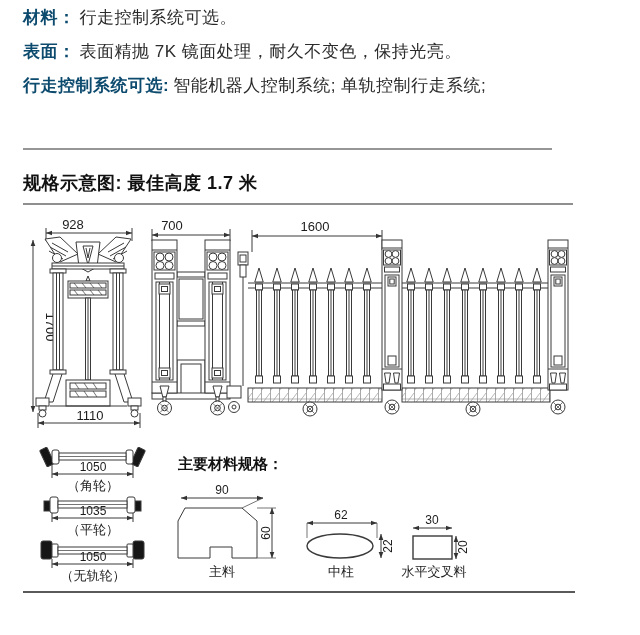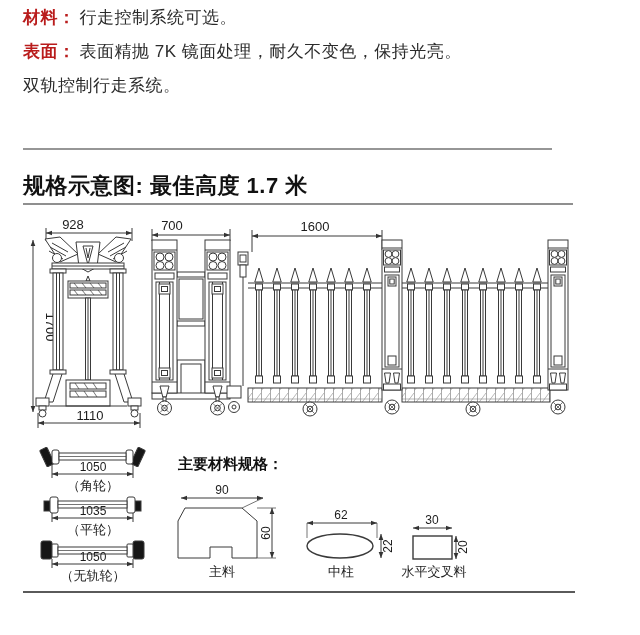--- a/index.html
+++ b/index.html
@@ -1,40 +1,40 @@
 <!DOCTYPE html>
 <html><head>
 <meta charset="utf-8">
 <style>
   html,body{margin:0;padding:0;background:#fff;}
   body{width:640px;height:635px;position:relative;overflow:hidden;
        font-family:"Liberation Sans","DejaVu Sans",sans-serif;color:#222;}
   .specs{position:absolute;left:23px;top:8px;width:570px;}
   .spec-line{margin:0 0 14px 0;font-size:17px;line-height:20px;color:#2b2b2b;letter-spacing:0.5px;}
-  .spec-label{font-weight:700;color:#b91c1c;margin-right:4px;}
+  .spec-label{font-weight:700;color:#0c4a6e;margin-right:4px;}
   .divider{position:absolute;height:2px;background:#969696;}
   #div1{left:23px;top:148px;width:529px;}
   #div2{left:23px;top:203px;width:550px;background:#8f8f8f;}
   #div3{left:23px;top:591px;width:552px;background:#5a5a5a;}
   .diagram-heading{position:absolute;left:23px;top:171px;margin:0;
-       font-size:22px;font-weight:700;color:#111;letter-spacing:0.5px;}
+       font-size:18px;font-weight:700;color:#111;letter-spacing:0.5px;}
   svg.diagram{position:absolute;left:0;top:210px;}
   svg text{font-family:"Liberation Sans","DejaVu Sans",sans-serif;fill:#1c1c1c;}
   .dimtxt{font-size:13px;text-anchor:middle;}
   .dimtxt-s{font-size:12px;text-anchor:middle;}
   .cjk{font-size:13px;text-anchor:middle;fill:#1c1c1c;}
   .mat-head{font-size:15px;font-weight:700;fill:#111;}
 </style>
 </head>
 <body>
 
 <div class="specs">
   <p class="spec-line"><span class="spec-label">材料：</span><span>行走控制系统可选。</span></p>
   <p class="spec-line"><span class="spec-label">表面：</span><span>表面精抛 7K 镜面处理，耐久不变色，保持光亮。</span></p>
-  <p class="spec-line"><span>双轨控制行走系统。</span></p>
+  <p class="spec-line"><span class="spec-label">行走控制系统可选:</span><span>智能机器人控制系统; 单轨控制行走系统;</span></p>
 </div>
 
 <div class="divider" id="div1"></div>
 <h2 class="diagram-heading">规格示意图: 最佳高度 1.7 米</h2>
 <div class="divider" id="div2"></div>
 
 <svg class="diagram" width="640" height="382" viewBox="0 0 640 382">
   <defs>
     <marker id="ar" viewBox="0 0 10 10" refX="9" refY="5" markerWidth="7" markerHeight="7" orient="auto-start-reverse">
       <path d="M0,1.5 L9,5 L0,8.5 Z" fill="#333"></path>

